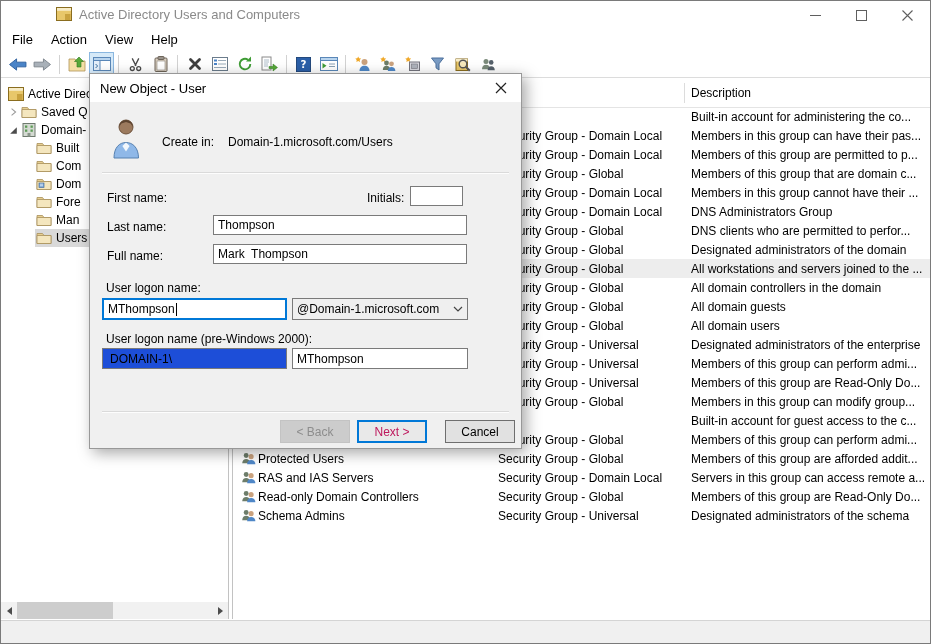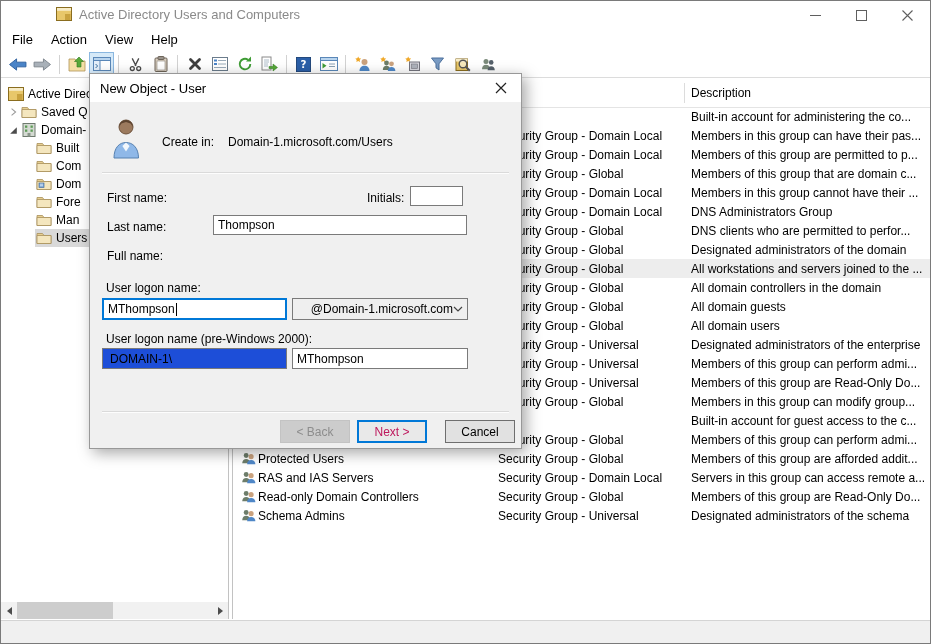--- a/index.html
+++ b/index.html
@@ -54,21 +54,21 @@
   .dlg-title{position:absolute;left:0;top:0;right:0;height:28px;background:#fff;display:flex;align-items:center;padding-left:10px;font-size:13px;}
   .dlg-close{position:absolute;right:1px;top:1px;width:38px;height:26px;display:flex;align-items:center;justify-content:center;}
   .dlg-person{position:absolute;left:21px;top:44px;width:32px;height:42px;}
   .lbl{position:absolute;white-space:nowrap;text-align:center;}
   .dsep{position:absolute;left:12px;right:12px;height:1px;background:#dadada;border-bottom:1px solid #fdfdfd;}
   .din{position:absolute;box-sizing:border-box;border:1px solid #7a7a7a;background:#fff;
     font-family:"Liberation Sans","DejaVu Sans",sans-serif;font-size:12px;padding:1px 4px;height:20px;color:#000;}
   .din.gray{background:#1d4ed8;padding-left:7px;}
   .focus-input{position:absolute;box-sizing:border-box;border:2px solid #0078d7;background:#fff;display:flex;align-items:center;padding:0 4px;}
   .caret{width:1px;height:13px;background:#000;margin-left:1px;}
-  .combo{position:absolute;box-sizing:border-box;border:1px solid #7a7a7a;background:#efefef;display:flex;align-items:center;padding:0 4px;text-align:right;}
+  .combo{position:absolute;box-sizing:border-box;border:1px solid #7a7a7a;background:#efefef;display:flex;align-items:center;padding:0 4px;}
   .combo .cbx{flex:1;white-space:nowrap;overflow:hidden;}
   .dbtn{position:absolute;width:70px;height:23px;box-sizing:border-box;display:flex;align-items:center;justify-content:center;font-size:12px;}
   .btn-disabled{background:#cccccc;color:#8d8d8d;border:1px solid #c3c3c3;}
   .btn-default{background:#e9e9e9;color:#be185d;border:2px solid #0078d7;}
   .btn-normal{background:#e1e1e1;color:#000000;border:1px solid #6e6e6e;}
 </style>
 </head>
 <body>
 
 <div id="window">
@@ -538,20 +538,21 @@
     <span class="dsep" style="top:98px;"></span>
 
     <span class="lbl" style="left:17px;top:117px;">First name:</span>
     <span class="lbl" style="left:277px;top:117px;">Initials:</span>
     <input class="din" style="left: 320px; top: 112px; width: 53px;" value="">
 
     <span class="lbl" style="left:17px;top:146px;">Last name:</span>
     <input class="din" style="left: 123px; top: 141px; width: 254px;" value="Thompson">
 
     <span class="lbl" style="left:17px;top:175px;">Full name:</span>
+    <input class="din" style="left: 123px; top: 170px; width: 254px;" value="Mark  Thompson">
 
     <span class="lbl" style="left:16px;top:207px;">User logon name:</span>
     <div class="focus-input" style="left:12px;top:224px;width:185px;height:22px;">
       <span>MThompson</span>
         <span class="caret"></span>
     </div>
     <div class="combo" style="left:202px;top:224px;width:176px;height:22px;">
       <span class="cbx">@Domain-1.microsoft.com</span>
       <svg width="10" height="6" viewBox="0 0 10 6">
           <path d="M1 1l4 4 4-4" fill="none" stroke="#444" stroke-width="1.2"></path>

